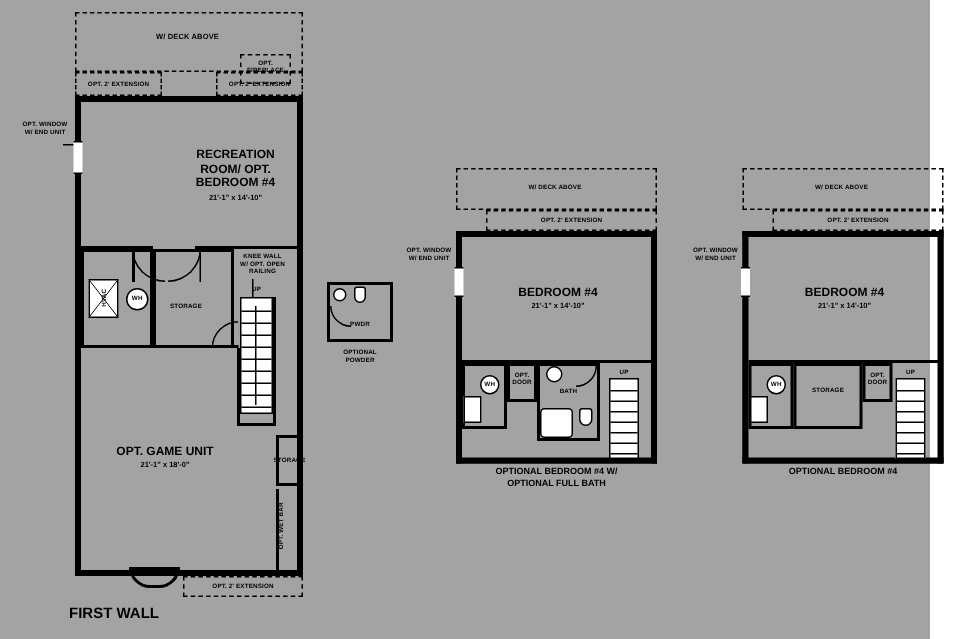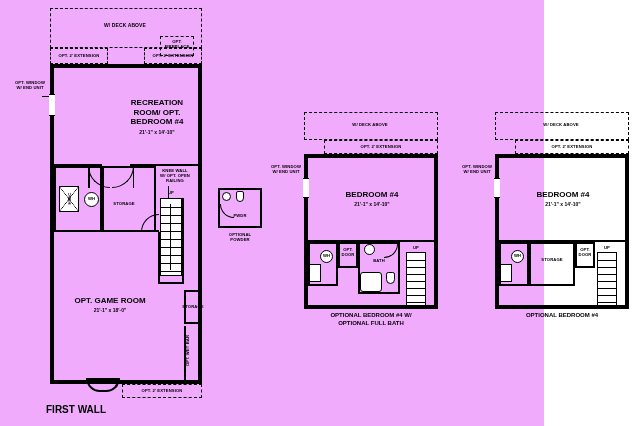--- a/index.html
+++ b/index.html
@@ -11,22 +11,22 @@
     width: 640px;
     height: 426px;
     position: relative;
     font-family: "Liberation Sans", sans-serif;
     color: #000;
     overflow: hidden;
   }
   .page {
     position: absolute;
     left: 0; top: 0;
-    width: 544px; height: 426px;
-    background: #f0abfc;
+    width: 620px; height: 426px;
+    background: #a3a3a3;
   }
   
   .abs { position: absolute; box-sizing: border-box; }
 
   
   .wall-thick { background: #000; }
   .outline-med { border: 2px solid #000; box-sizing: border-box; }
   .dashed { border: 1px dashed #000; box-sizing: border-box; }
 
   .lbl {
@@ -168,21 +168,21 @@
     <div class="abs wall-thick" style="left:118px; top:274px; width:26px; height:2px;"></div>
 
     <div class="abs outline-med" style="left:178px; top:180px; width:44px; height:40px;"></div>
     <div class="fix fix-round" style="left:182px; top:184px; width:9px; height:9px;"></div>
     <div class="fix" style="left:196px; top:183px; width:8px; height:11px; border-radius:3px 3px 6px 6px;"></div>
     <div class="lbl lbl-sm" style="left:178px; top:205px; width:44px;">PWDR</div>
     <div class="lbl lbl-sm" style="left:176px; top:224px; width:48px;">OPTIONAL
 POWDER</div>
     <div class="door-arc" style="left:180px; top:196px; width:14px; height:14px; border-radius:0 0 0 100%; border-top:none; border-right:none;"></div>
 
-    <div class="room-title" style="left:20px; top:288px; width:100px;">OPT. GAME ROOM</div>
+    <div class="room-title" style="left:20px; top:288px; width:100px;">OPT. GAME UNIT</div>
     <div class="room-title room-sub" style="left:20px; top:299px; width:100px;">21'-1" x 18'-0"</div>
 
     <div class="abs outline-med" style="left:144px; top:282px; width:18px; height:34px;"></div>
     <div class="lbl lbl-sm" style="left:139px; top:296px; width:28px;">STORAGE</div>
 
     <div class="abs wall-thick" style="left:144px; top:318px; width:2px; height:54px;"></div>
     <div class="lbl lbl-sm vert" style="left:125px; top:340px; width:44px;">OPT. WET BAR</div>
 
     <div class="abs outline-med" style="left:46px; top:370px; width:34px; height:14px; border-radius:0 0 14px 14px;"></div>
 

